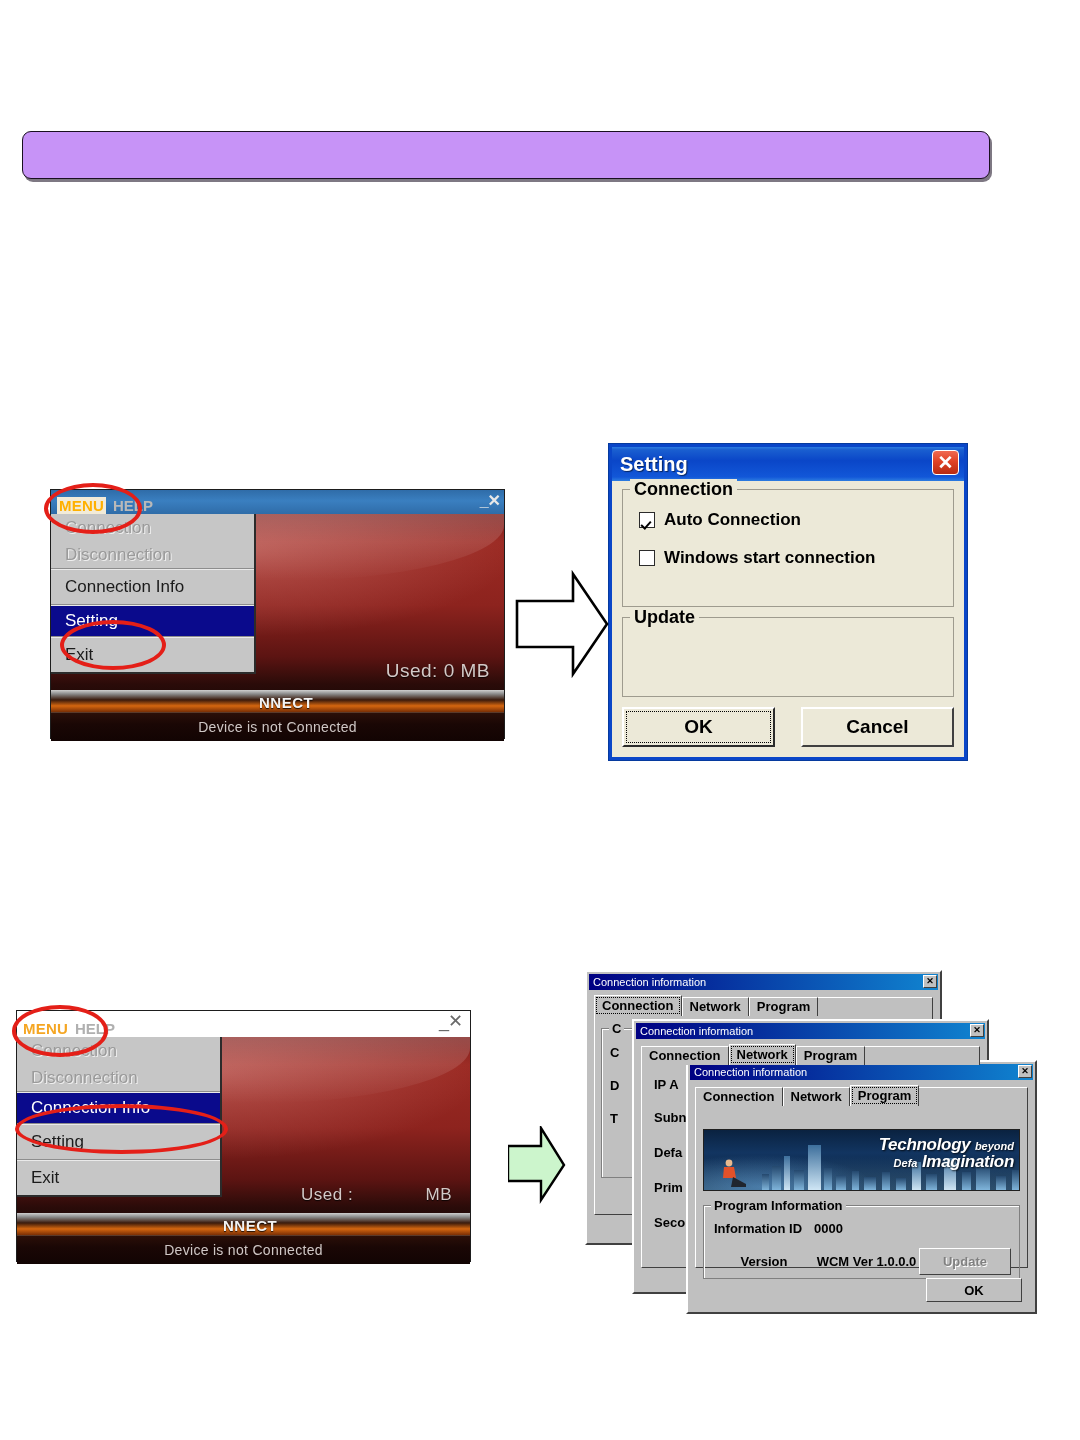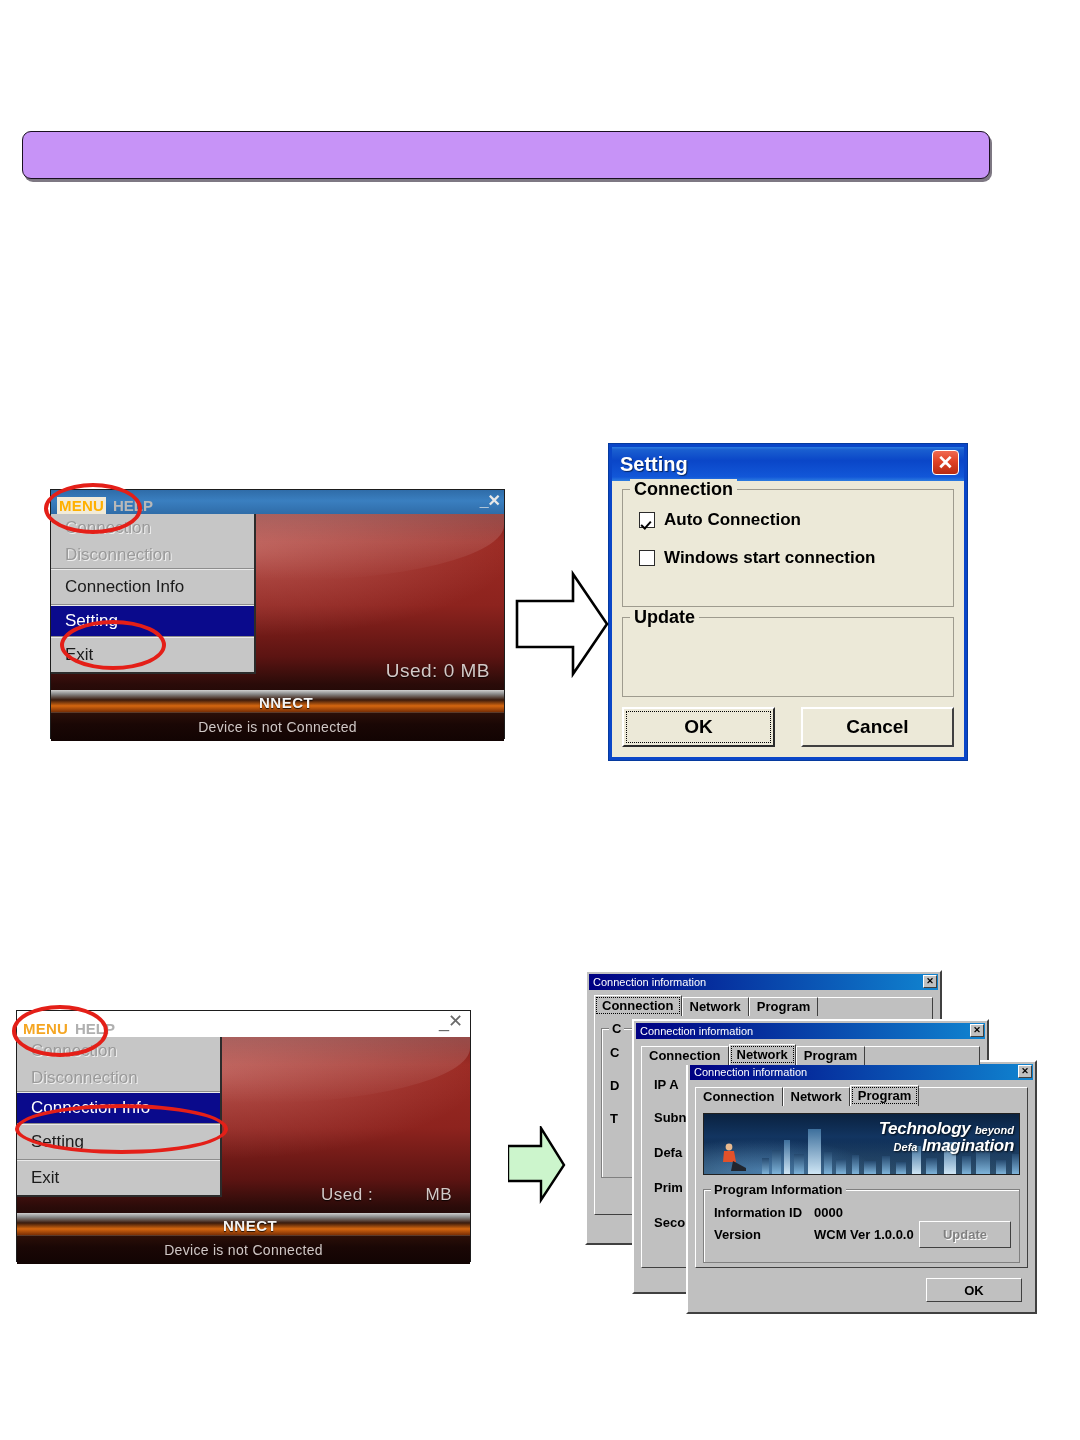--- a/index.html
+++ b/index.html
@@ -247,21 +247,21 @@
     box-sizing:border-box;cursor:pointer;
   }
   .w95-btn.disabled{ color:#808080;text-shadow:1px 1px 0 #ffffff;cursor:default; }
 
   
   #tech-banner{
     position:relative;overflow:hidden;
     background:
       radial-gradient(ellipse 60% 90% at 18% 95%, rgba(90,150,210,.55) 0%, rgba(0,0,0,0) 60%),
       linear-gradient(to bottom,#0a2240 0%,#123561 38%,#0d2748 70%,#06152b 100%);
-    border:1px solid #202020;box-sizing:border-box;
+    border:1px solid #202020;box-sizing:border-box;margin-top:16px;
   }
   .sky-glow{
     position:absolute;left:0;bottom:0;width:100%;height:55%;
     background:linear-gradient(to top, rgba(120,190,235,.35), rgba(0,0,0,0));
   }
   .bldg{ position:absolute;bottom:0;background:linear-gradient(to top,#7fb4da,#24486e); }
   .bldg.tall{ background:linear-gradient(to top,#cfe6f5,#3d6f9c); }
   .tech-txt{
     position:absolute;right:5px;top:6px;text-align:right;
     color:#ffffff;line-height:1.02;
@@ -367,21 +367,21 @@
     <span class="win-ctl" style="right:8px;top:0px;">_✕</span>
   </div>
 
   <div class="app-body" style="height:198px;">
     <div class="glossy-top"></div>
     <div class="wave" style="left:76px;top:84px;width:20px;height:20px;"></div>
     <div class="wave" style="left:66px;top:70px;width:42px;height:48px;"></div>
     <div class="wave" style="left:58px;top:58px;width:64px;height:72px;"></div>
     <div class="wave" style="left:50px;top:46px;width:88px;height:96px;"></div>
 
-    <div class="used-text" style="left:304px;top:148px;font-size:17px;">Used :</div>
+    <div class="used-text" style="left:284px;top:148px;font-size:17px;">Used :</div>
     <div class="used-text" style="right:18px;top:148px;font-size:17px;">MB</div>
 
     <div class="connect-band" style="top:176px;height:22px;"></div>
     <div class="connect-text" style="left:206px;top:180px;font-size:15px;">NNECT</div>
   </div>
 
   <div class="status-bar" style="height:28px;font-size:14px;">
     <span>Device is not Connected</span>
   </div>
 
@@ -508,21 +508,21 @@
       </div>
 
       <div class="w95-group" style="margin-top:14px;height:74px;padding:12px 8px 0 10px;">
         <span class="w95-legend">Program Information</span>
 
         <div style="display:flex;align-items:center;margin-top:3px;">
           <span class="w95-label" style="width:100px;">Information ID</span>
           <span class="w95-label">0000</span>
         </div>
 
-        <div style="display:flex;align-items:center;margin-top:1px;">
+        <div style="display:flex;align-items:center;margin-top:12px;text-align:center;">
           <span class="w95-label" style="width:100px;">Version</span>
           <span class="w95-label" style="flex:1;">WCM Ver 1.0.0.0</span>
           <div class="w95-btn disabled" style="width:92px;height:27px;">Update</div>
         </div>
       </div>
     </div>
 
     <div style="position:relative;height:44px;">
       <div class="w95-btn" style="position:absolute;right:6px;top:10px;width:96px;height:24px;">OK</div>
     </div>

